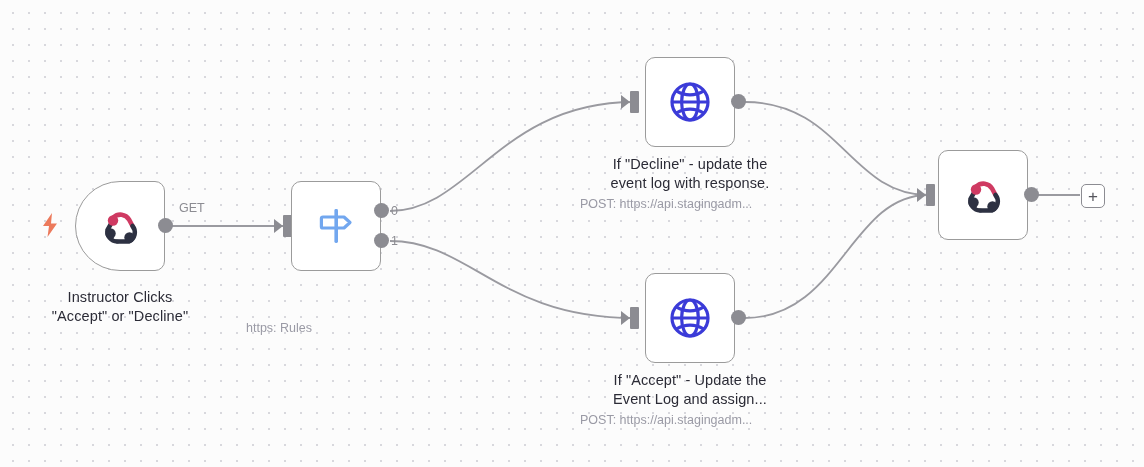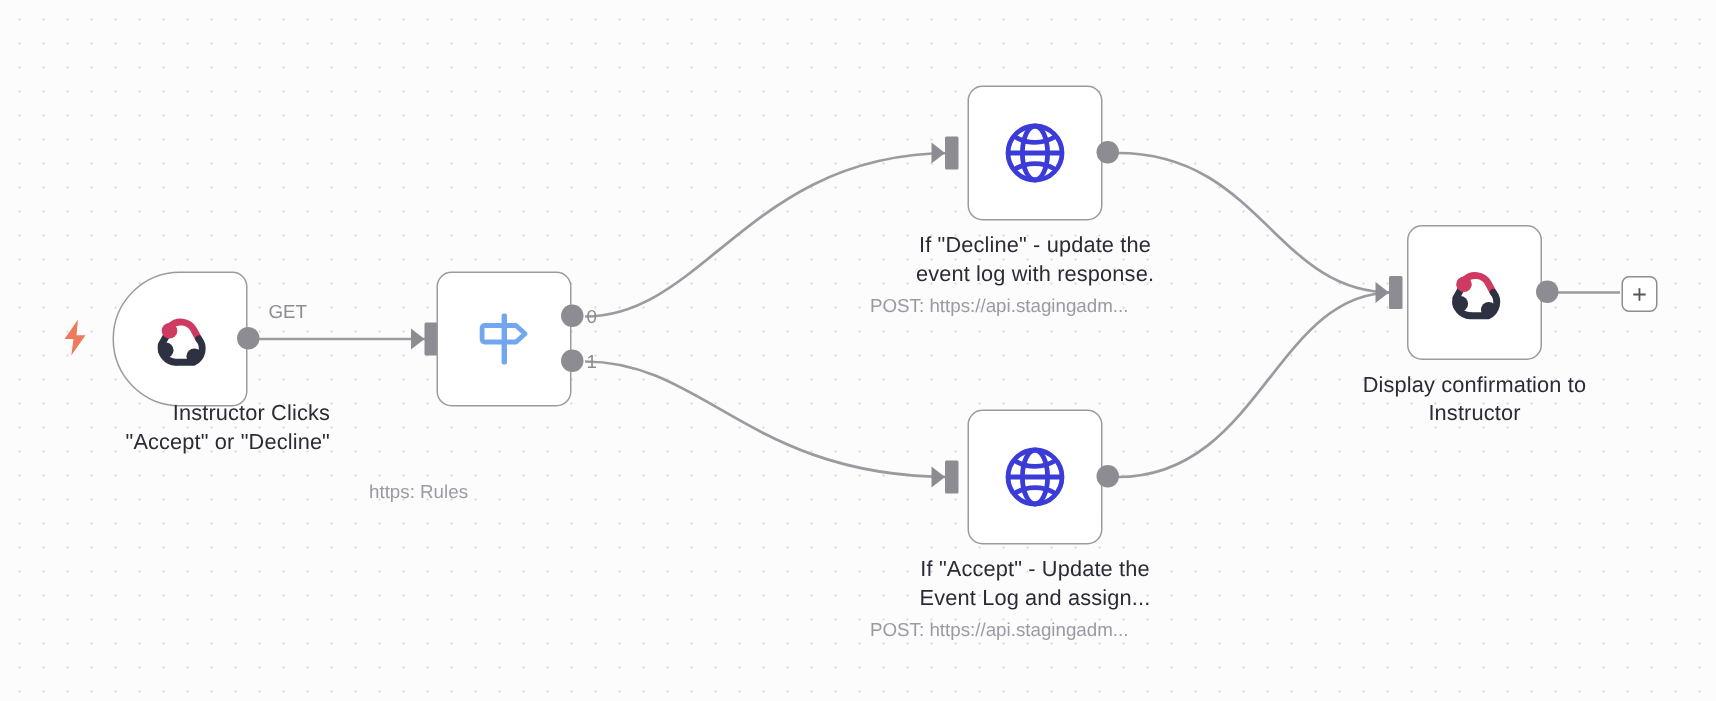--- a/index.html
+++ b/index.html
@@ -167,21 +167,21 @@
         <path d="M16.5 19 L11.5 28 A10 10 0 0 0 21 39.5" stroke="#2d3142"></path>
         <path d="M36.5 24 A10 10 0 0 1 33 39.5 L22 39.5" stroke="#2d3142"></path>
       </g>
       <circle cx="17" cy="18.5" r="5.2" fill="#cf3a62"></circle>
       <circle cx="14.5" cy="31.5" r="5.2" fill="#2d3142"></circle>
       <circle cx="33.5" cy="35.5" r="5.2" fill="#2d3142"></circle>
     </svg>
   </div>
   <div class="port-out" style="left:158px; top:218px;"></div>
   <div class="edge-label" style="left:177px; top:201px;">GET</div>
-  <div class="node-caption" style="left:20px; top:267px; width:200px;text-align:right;">Instructor Clicks
+  <div class="node-caption" style="left:20px; top:288px; width:200px;">Instructor Clicks
 "Accept" or "Decline"</div>
 
   <div class="port-in" style="left:283px; top:215px;"></div>
   <div class="node standard" style="left:291px; top:181px;">
     <svg width="44" height="44" viewBox="0 0 44 44" class="icon-wrap">
       <rect x="20.4" y="5" width="3.6" height="34" rx="1.4" fill="#72a7ef"></rect>
       <path d="M9 13 h21 l6 5.5 l-6 5.5 h-21 a1.6 1.6 0 0 1 -1.6 -1.6 v-7.8 a1.6 1.6 0 0 1 1.6 -1.6 z" fill="none" stroke="#72a7ef" stroke-width="3.2" stroke-linejoin="round"></path>
     </svg>
   </div>
   <div class="port-out" style="left:374px; top:203px;"></div>
@@ -231,20 +231,18 @@
         <path d="M17.5 15.5 A10 10 0 0 1 33 17.5 L36.5 24" stroke="#cf3a62"></path>
         <path d="M16.5 19 L11.5 28 A10 10 0 0 0 21 39.5" stroke="#2d3142"></path>
         <path d="M36.5 24 A10 10 0 0 1 33 39.5 L22 39.5" stroke="#2d3142"></path>
       </g>
       <circle cx="17" cy="18.5" r="5.2" fill="#cf3a62"></circle>
       <circle cx="14.5" cy="31.5" r="5.2" fill="#2d3142"></circle>
       <circle cx="33.5" cy="35.5" r="5.2" fill="#2d3142"></circle>
     </svg>
   </div>
   <div class="port-out" style="left:1024px; top:187px;"></div>
-  <div class="node-caption" style="left:888px; top:248px; width:190px;">Display confirmation to
-Instructor</div>
 
   <div class="add-button" style="left:1081px; top:184px;">
     <span>+</span>
   </div>
 
 </div>
 
 </body></html>

